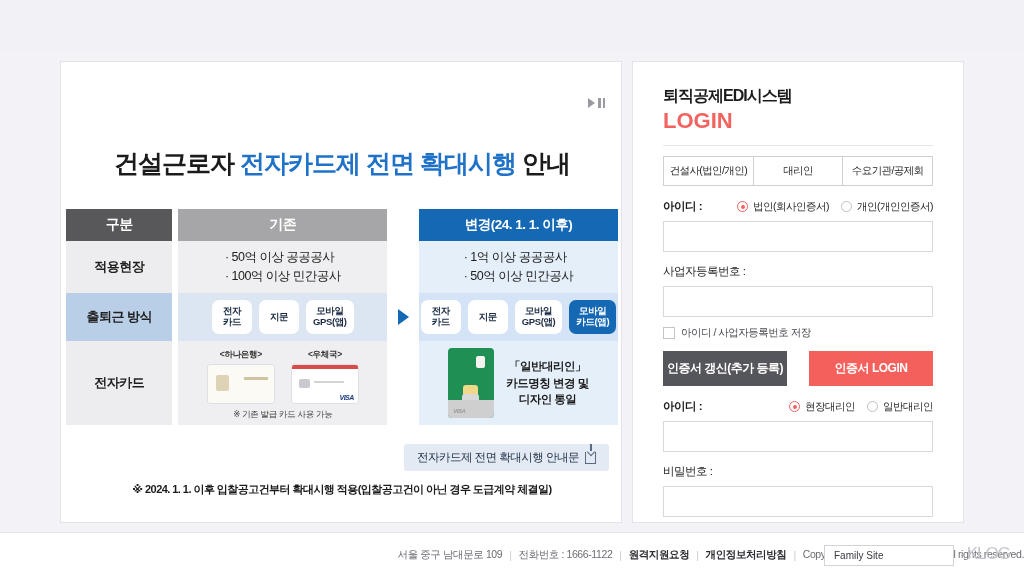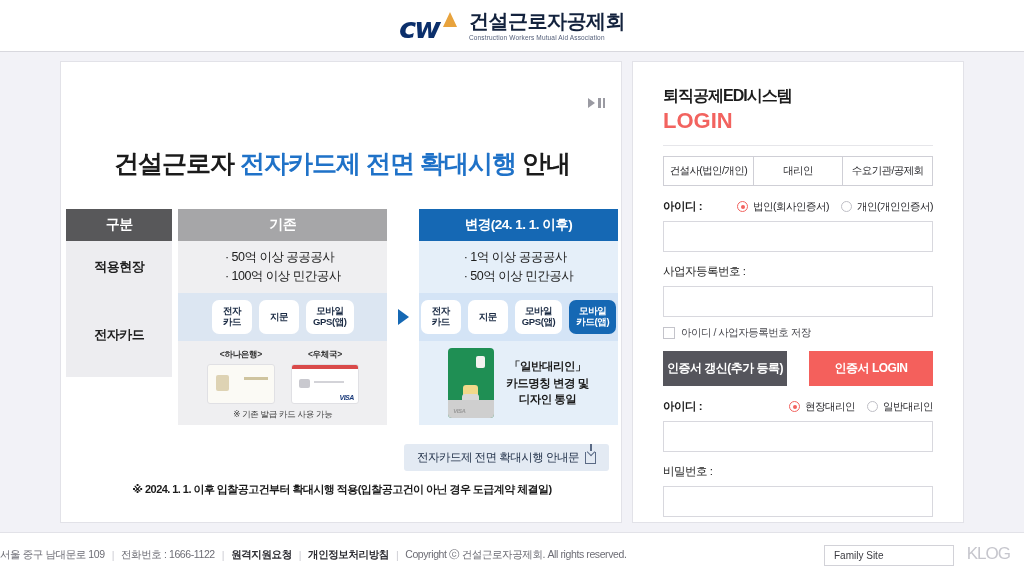--- a/index.html
+++ b/index.html
@@ -176,47 +176,37 @@
     flex: 1; height: 35px; display: flex; align-items: center; justify-content: center;
     font-size: 12px; font-weight: 700; letter-spacing: -0.5px; cursor: pointer; border: none; color: #fff;
   }
   .btn-dark { background: #55555c; }
   .btn-red  { background: #f4605c; }
 
   
   .footer {
     position: absolute; top: 532px; left: 0; width: 1024px; height: 44px;
     background: #ffffff; border-top: 1px solid #e2e2e8;
-    display: flex; align-items: center; justify-content: flex-start;
+    display: flex; align-items: center; justify-content: flex-end;
   }
   .foot-txt { font-size: 10.5px; color: #6d6d75; letter-spacing: -0.4px; display: flex; align-items: center; gap: 7px; white-space: nowrap; }
   .foot-sep { color: #ccccd2; }
   .foot-strong { color: #2c2c32; font-weight: 700; }
   .family {
     position: absolute; right: 70px; top: 12px; width: 130px; height: 21px;
     border: 1px solid #d2d2d8; background: #fff; display: flex; align-items: center;
     padding-left: 9px; font-size: 10px; color: #3a3a40; cursor: pointer;
   }
   .klog { position: absolute; right: 14px; top: 11px; font-size: 17px; color: #c6c6cd; letter-spacing: -1px; font-weight: 400; }
 </style>
 </head>
 <body>
 
 <div class="screen">
 
-  <div class="header">
-    <div class="logo-wrap">
-      <div class="logo-cw">cw</div>
-      <div class="logo-caret"></div>
-      <div class="logo-text-block">
-        <div class="logo-kr">건설근로자공제회</div>
-        <div class="logo-en">Construction Workers Mutual Aid Association</div>
-      </div>
-    </div>
-  </div>
 
   <div class="main">
 
     <div class="banner">
 
       <div class="banner-ctrl">
         <div class="ic-play"></div>
         <div class="ic-pause">
             <span></span>
             <span></span>
@@ -225,20 +215,21 @@
 
       <div class="headline">
         <span>건설근로자 </span><span class="hl-blue">전자카드제 전면 확대시행</span><span> 안내</span>
       </div>
 
       <div class="cmp">
 
         <div class="col-label">
           <div class="hd hd-dark">구분</div>
           <div class="cell r1 lbl-cell">적용현장</div>
+          <div class="cell r2 lbl-cell hi">출퇴근 방식</div>
           <div class="cell r3 lbl-cell">전자카드</div>
         </div>
 
         <div class="col-old">
           <div class="hd hd-gray">기존</div>
           <div class="cell r1 body-gray">
             <div class="bullets">
               <div>· 50억 이상 공공공사</div>
               <div>· 100억 이상 민간공사</div>
             </div>

